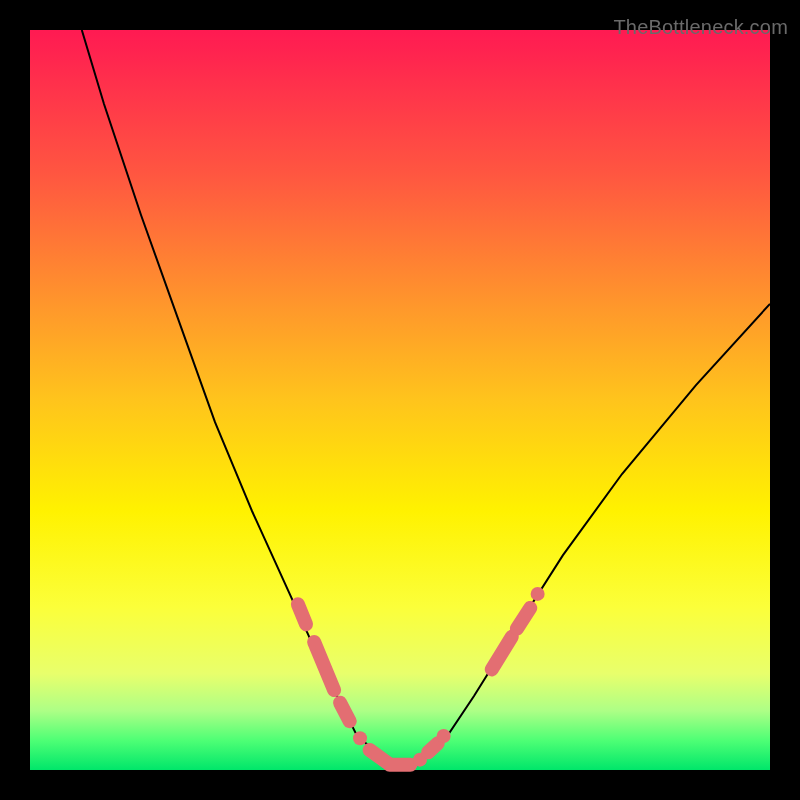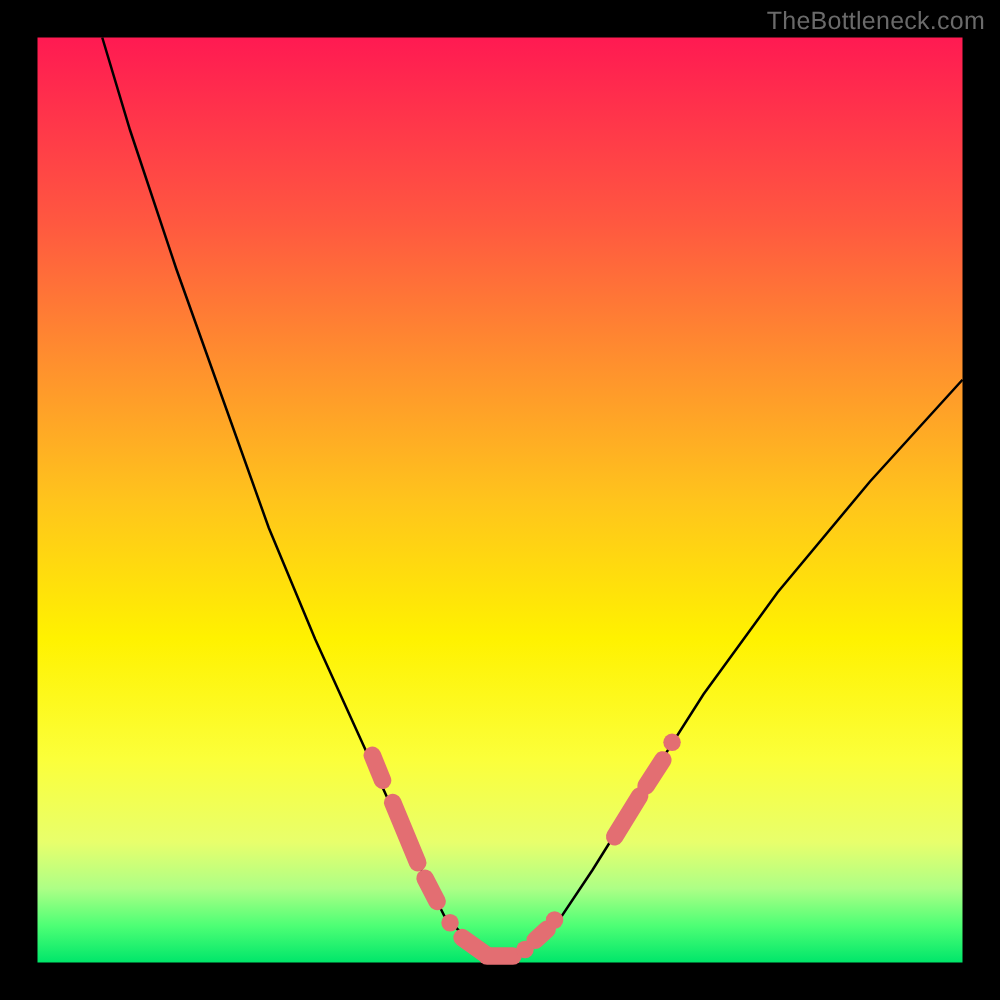--- a/index.html
+++ b/index.html
@@ -24,21 +24,21 @@
       #ffc41c 50%,
       #fff200 65%,
       #fbff3a 78%,
       #e8ff6c 87%,
       #adff86 92%,
       #4eff75 96%,
       #00e66a 100%);
   }
   .watermark {
     position: absolute;
-    top: 6px;
+    top: 16px;
     right: 12px;
     font-family: Arial, Helvetica, sans-serif;
     font-size: 20px;
     color: #6a6a6a;
     letter-spacing: 0.2px;
     user-select: none;
   }
   svg.plot {
     position: absolute;
     left: 30px;

